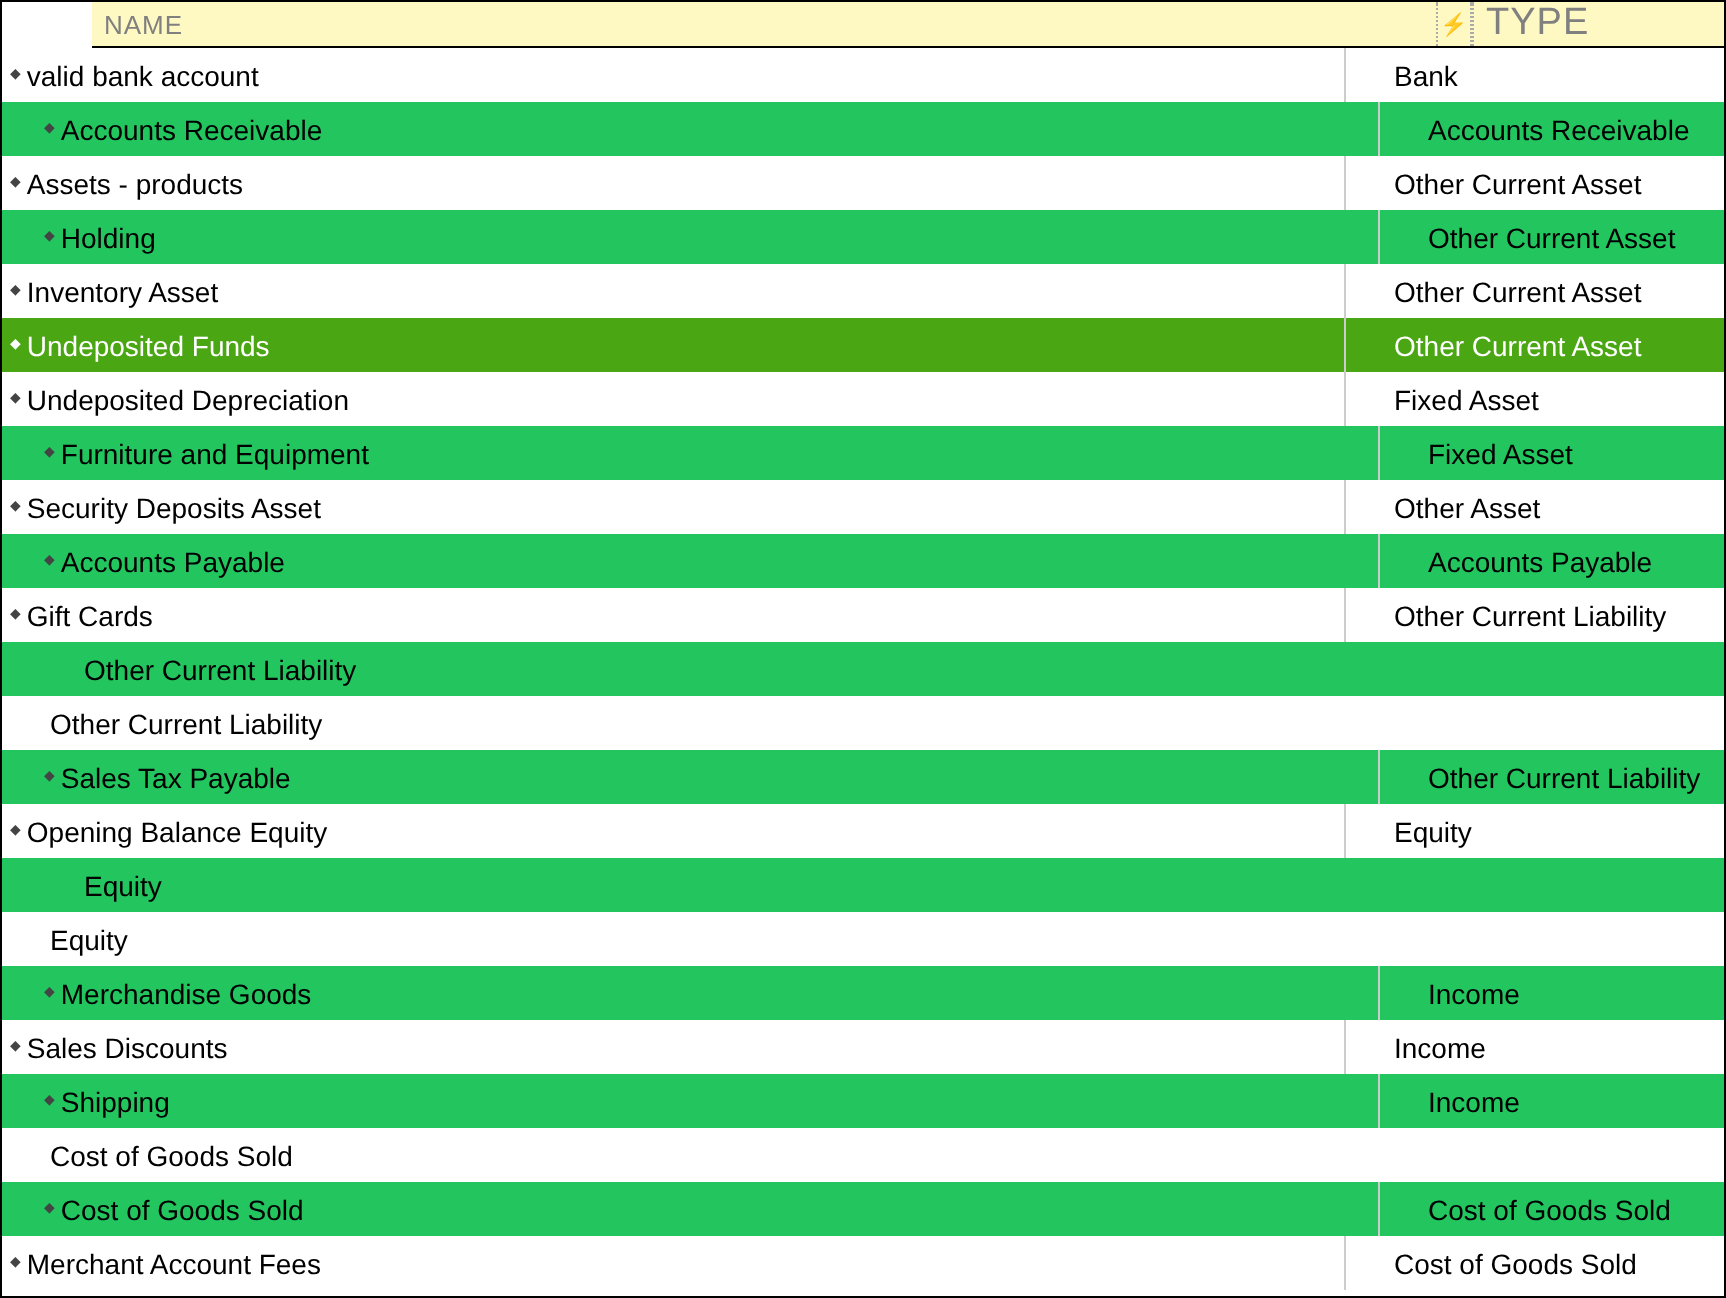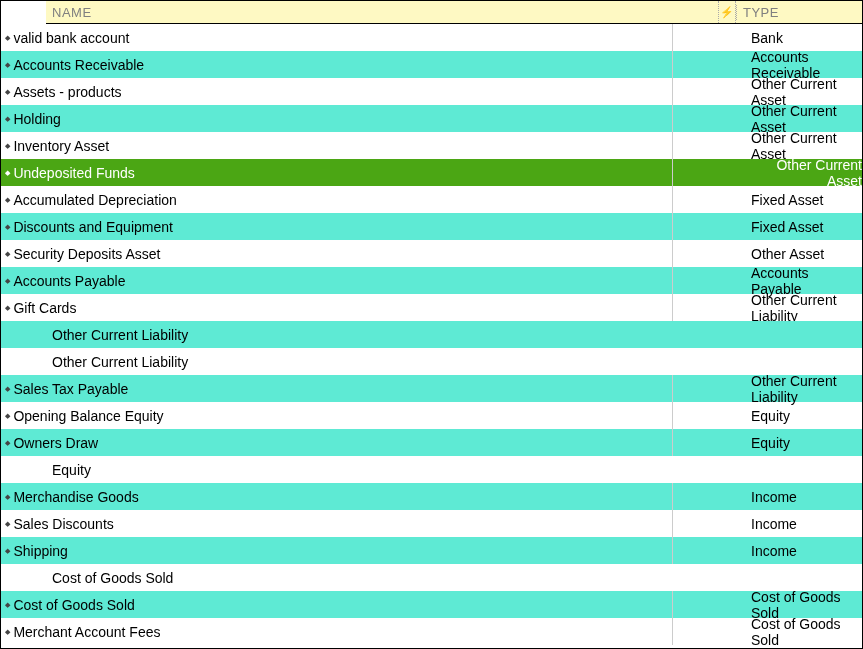--- a/index.html
+++ b/index.html
@@ -39,41 +39,40 @@
       border-right: 1px dotted #aaa;
       height: 100%;
       display: flex;
       align-items: center;
       justify-content: center;
     }
     .col-type-header {
       flex: 1;
       padding-left: 6px;
       color: #808080;
-      font-size: 13px;
+      font-size: 19px;
       letter-spacing: 0.5px;
       border-left: 1px dotted #aaa;
     }
     .table-body {
       display: flex;
       flex-direction: column;
     }
     .row {
       display: flex;
       height: 27px;
       align-items: center;
-      gap: 27px;
     }
     .row.alt {
-      background: #5eead4;
+      background: #22c55e;
+      padding-left: 17px;
     }
     .row.selected {
       background: #4ba614;
       color: #fff;
-      text-align: right;
     }
     .row.selected .diamond-icon {
       color: #fff;
     }
     .cell-name {
       flex: 0 0 672px;
       display: flex;
       align-items: center;
       padding-left: 4px;
       border-right: 1px solid #ccc;
@@ -155,29 +154,29 @@
         <div class="cell-name">
           <span class="diamond-icon">◆</span>
           <span>Undeposited Funds</span>
         </div>
         <div class="cell-spacer"></div>
         <div class="cell-type">Other Current Asset</div>
       </div>
       <div class="row">
         <div class="cell-name">
           <span class="diamond-icon">◆</span>
-          <span>Accumulated Depreciation</span>
+          <span>Undeposited Depreciation</span>
         </div>
         <div class="cell-spacer"></div>
         <div class="cell-type">Fixed Asset</div>
       </div>
       <div class="row alt">
         <div class="cell-name">
           <span class="diamond-icon">◆</span>
-          <span>Discounts and Equipment</span>
+          <span>Furniture and Equipment</span>
         </div>
         <div class="cell-spacer"></div>
         <div class="cell-type">Fixed Asset</div>
       </div>
       <div class="row">
         <div class="cell-name">
           <span class="diamond-icon">◆</span>
           <span>Security Deposits Asset</span>
         </div>
         <div class="cell-spacer"></div>
@@ -217,24 +216,20 @@
       </div>
       <div class="row">
         <div class="cell-name">
           <span class="diamond-icon">◆</span>
           <span>Opening Balance Equity</span>
         </div>
         <div class="cell-spacer"></div>
         <div class="cell-type">Equity</div>
       </div>
       <div class="row alt">
-        <div class="cell-name">
-          <span class="diamond-icon">◆</span>
-          <span>Owners Draw</span>
-        </div>
         <div class="cell-spacer"></div>
         <div class="cell-type">Equity</div>
       </div>
       <div class="row">
         <div class="cell-spacer"></div>
         <div class="cell-type">Equity</div>
       </div>
       <div class="row alt">
         <div class="cell-name">
           <span class="diamond-icon">◆</span>

